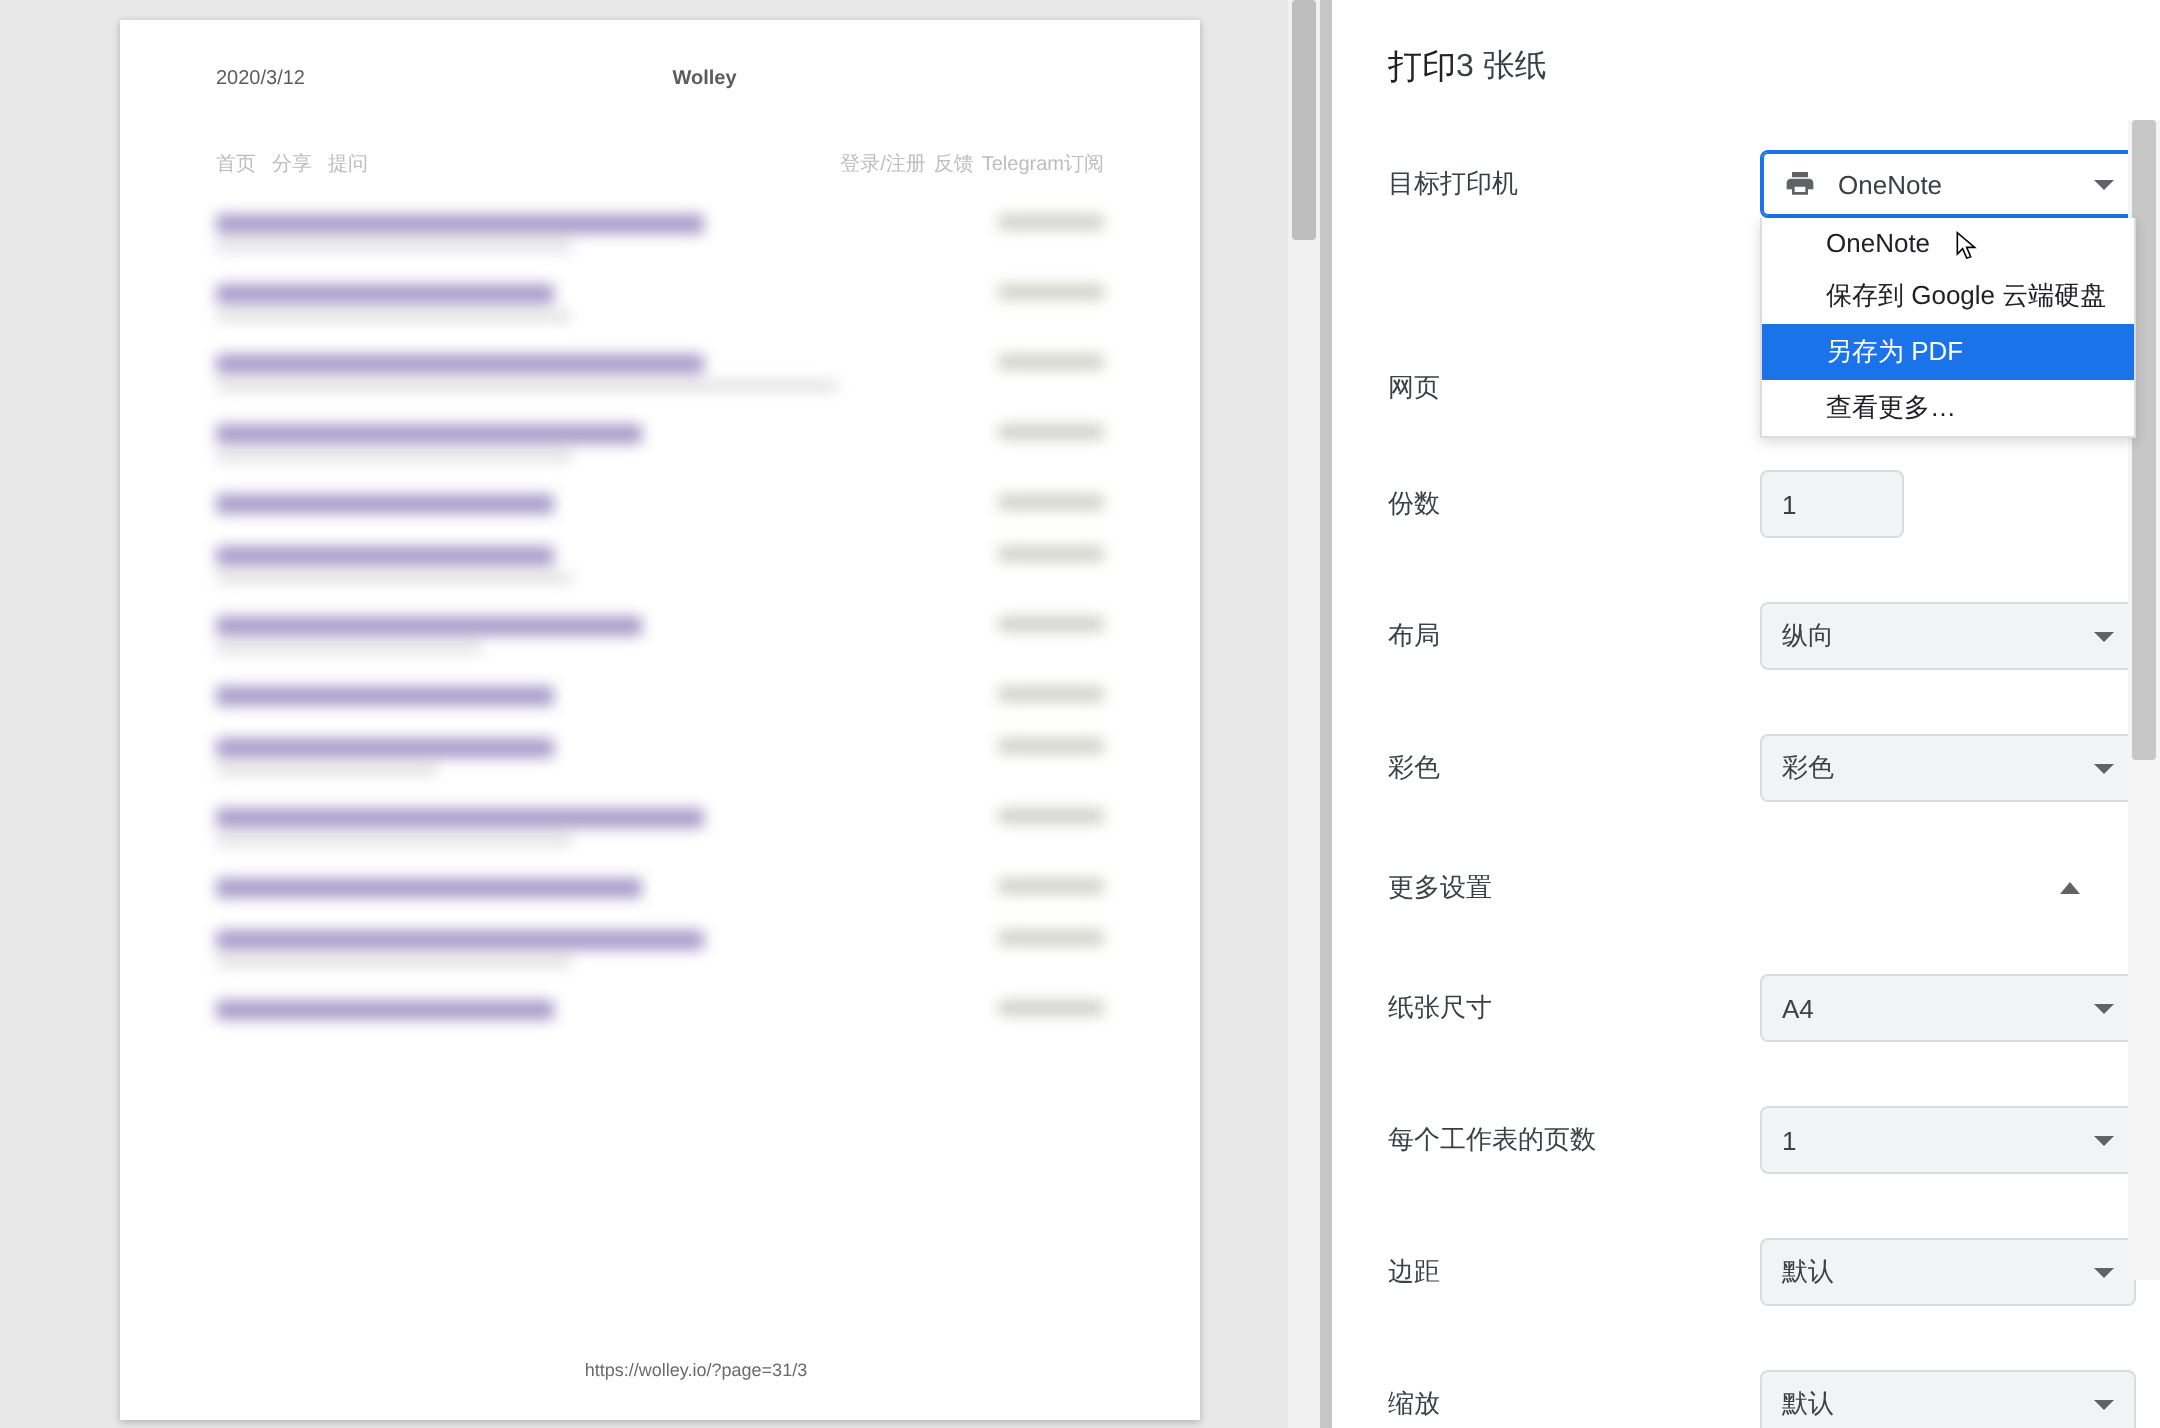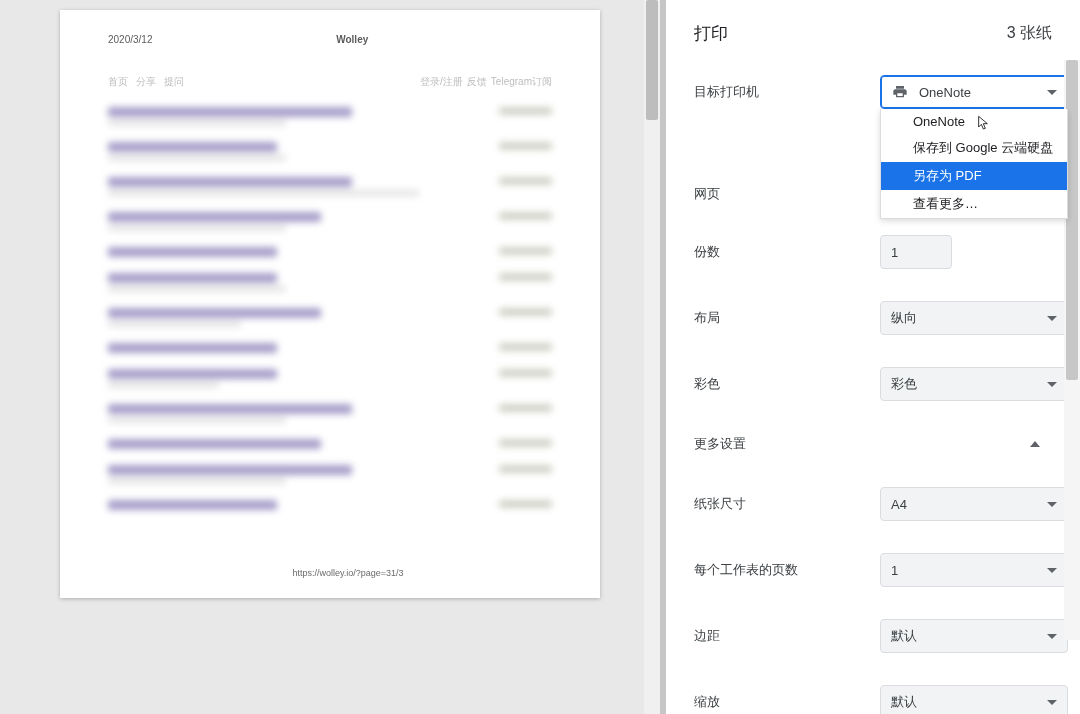--- a/index.html
+++ b/index.html
@@ -36,21 +36,21 @@
       top: 0;
       left: 2px;
       width: 12px;
       height: 120px;
       background: #bdbdbd;
       border-radius: 2px;
     }
 
     .page {
       width: 540px;
-      height: 588px;
+      height: 700px;
       background: #fff;
       box-shadow: 0 1px 4px rgba(0,0,0,0.25);
       position: relative;
       padding: 24px 48px;
       font-size: 10px;
       color: #555;
     }
     .page-header {
       display: flex;
       justify-content: space-between;
@@ -124,21 +124,20 @@
     .panel {
       width: 414px;
       background: #fff;
       display: flex;
       flex-direction: column;
       position: relative;
     }
     .panel-header {
       padding: 22px 28px 8px 28px;
       display: flex;
-      justify-content: space-between;
       align-items: center;
     }
     .panel-header h1 {
       font-size: 17px;
       font-weight: 400;
       color: #202124;
     }
     .sheet-count {
       font-size: 16px;
       color: #3c4043;

